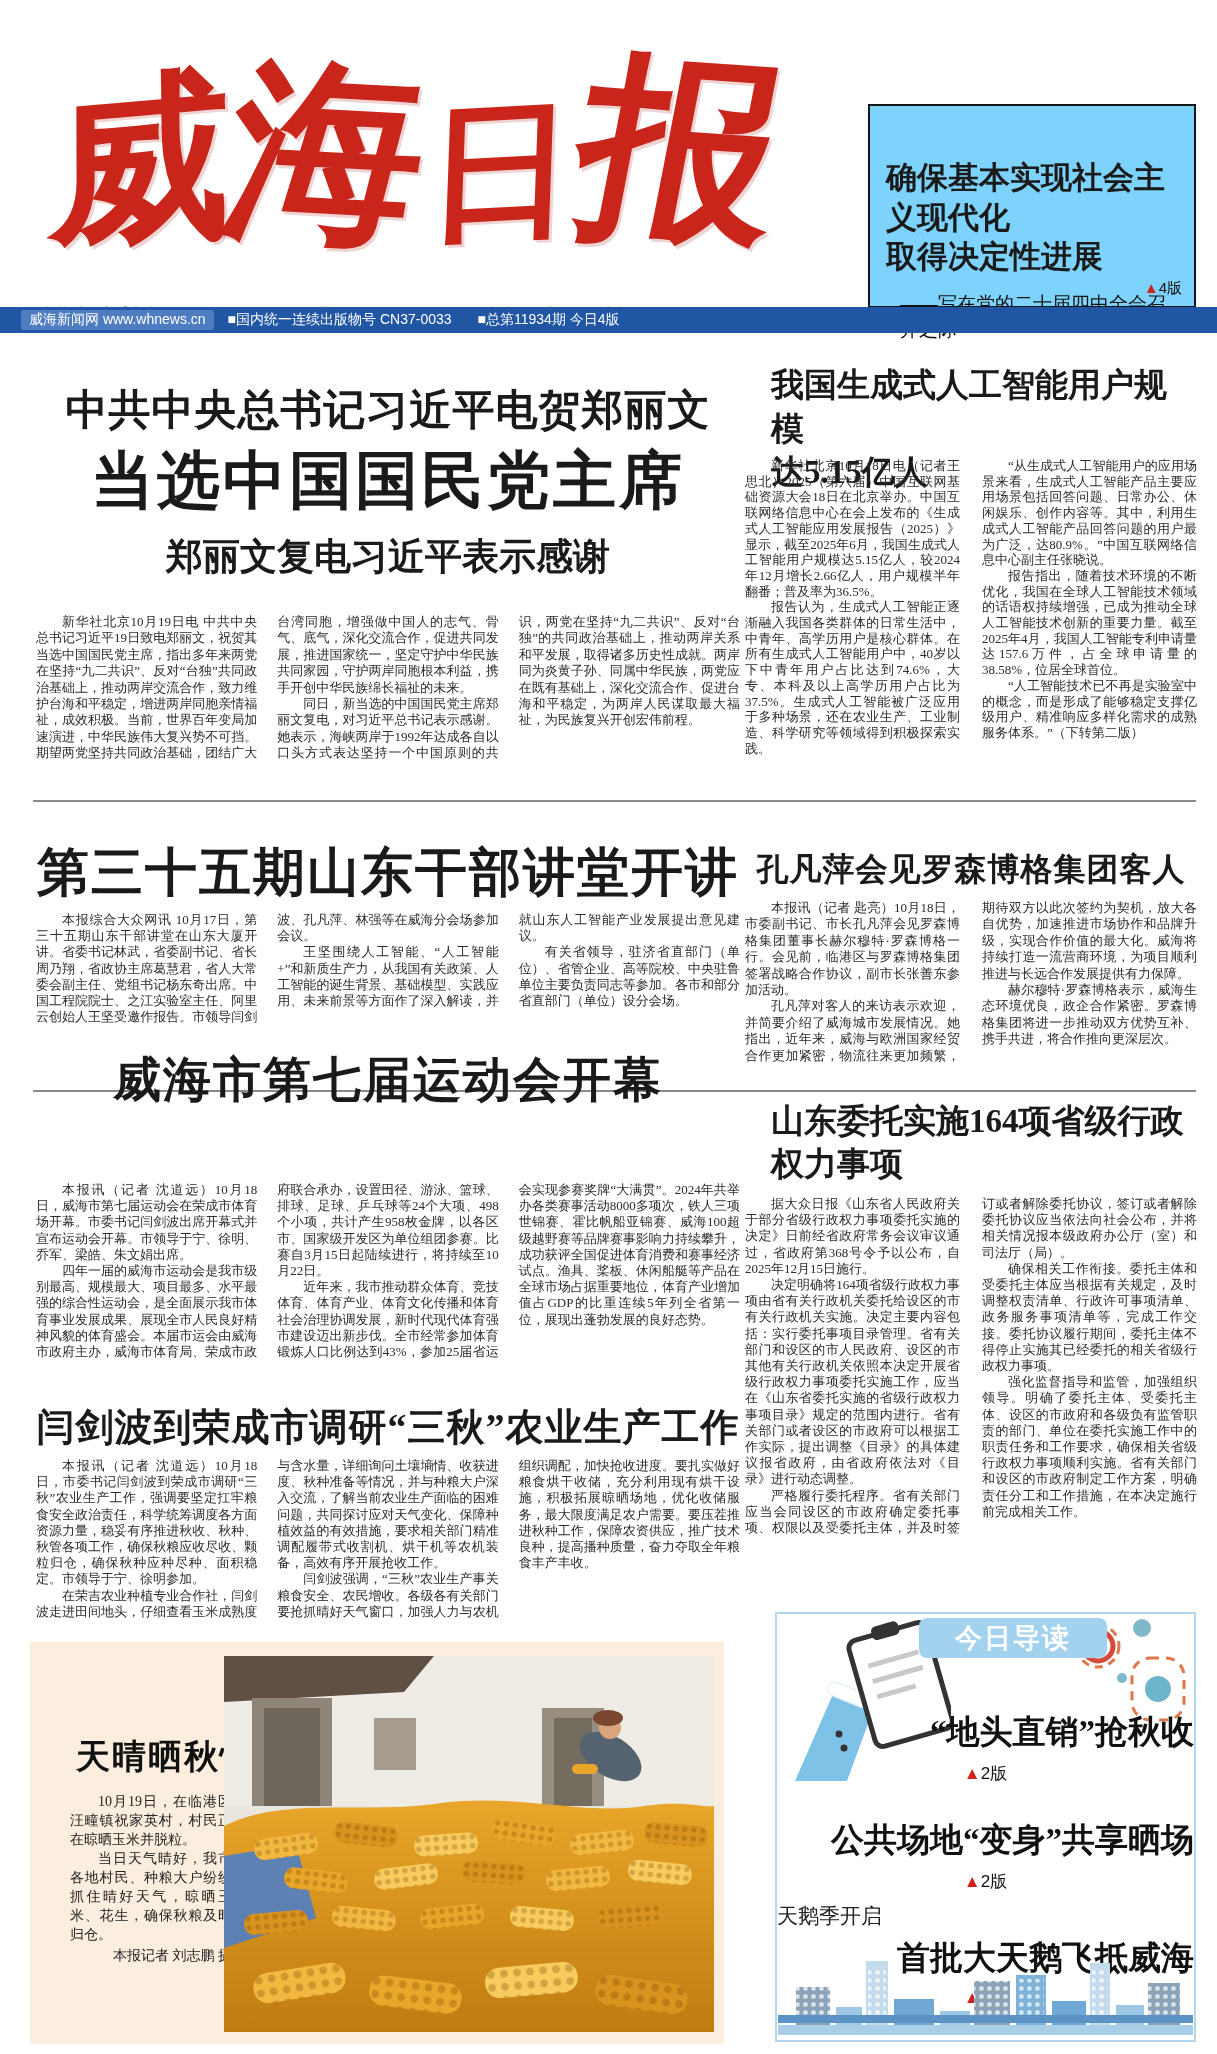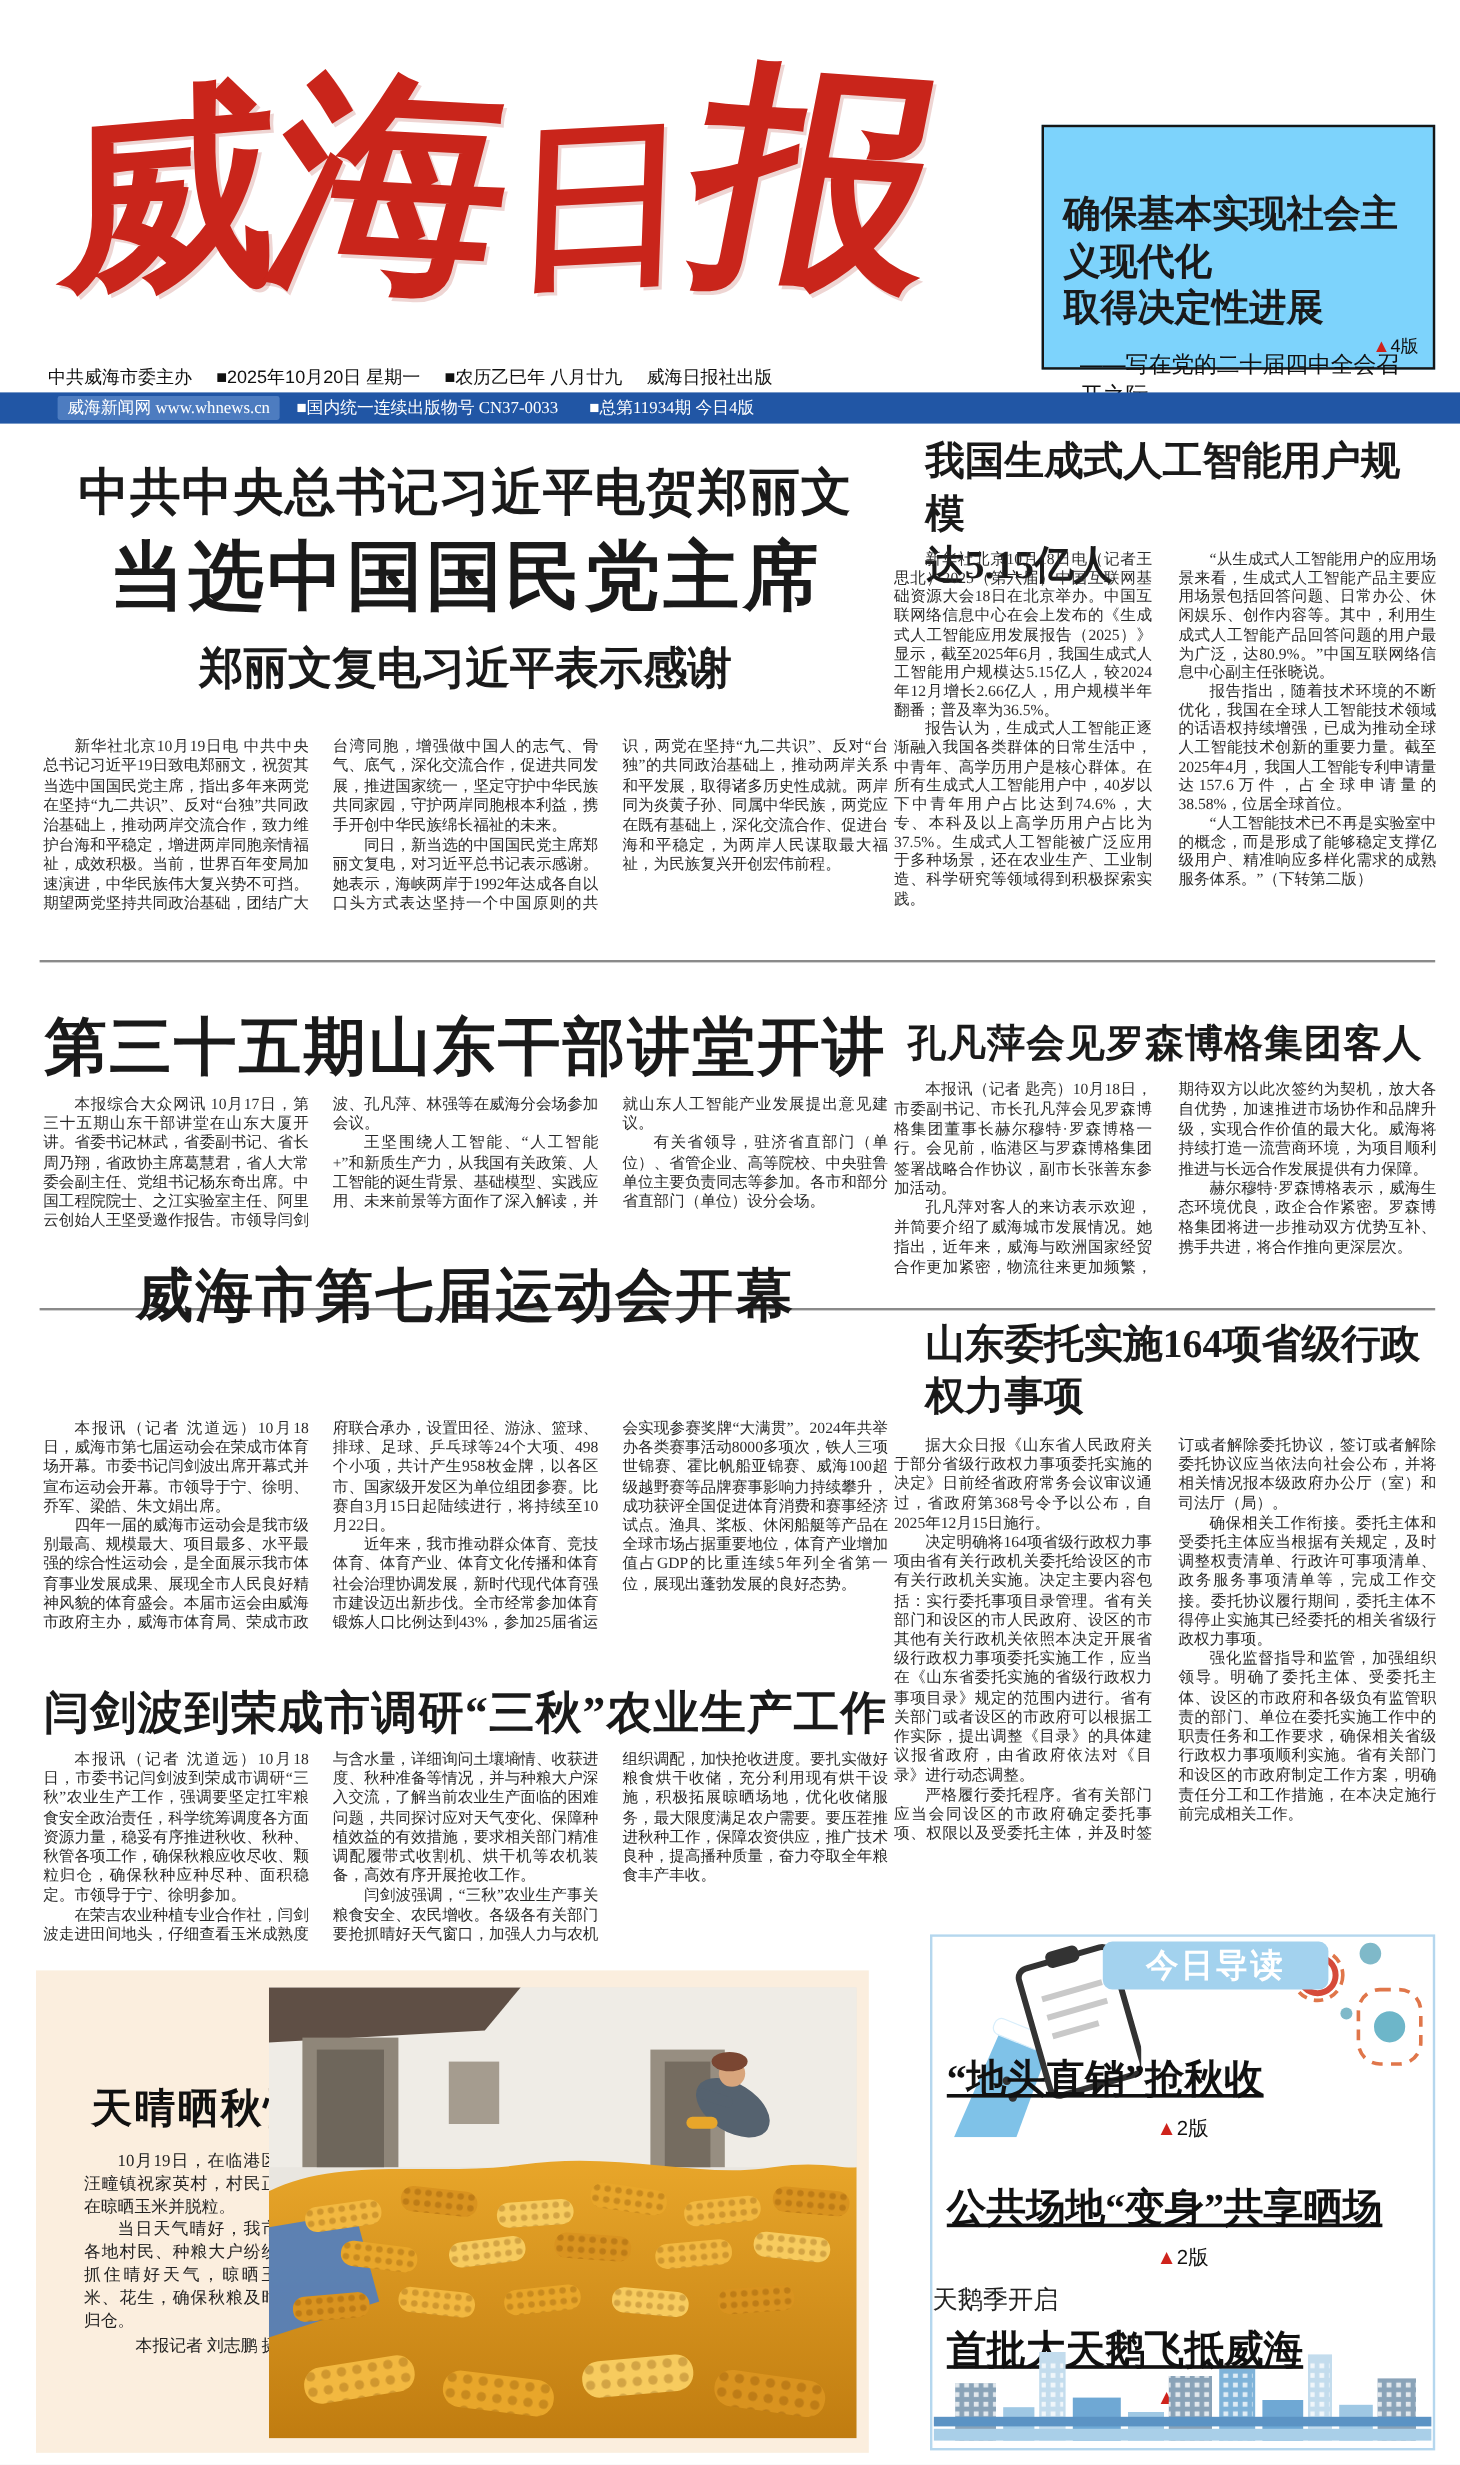--- a/index.html
+++ b/index.html
@@ -17,22 +17,22 @@
   
   .top-box{position:absolute;left:868px;top:104px;width:328px;height:204px;border:2px solid #161616;
            box-sizing:border-box;padding:52px 14px 0 16px;background:#7dd3fc;}
   .top-box .l1{font-size:31px;font-weight:900;line-height:1.28;letter-spacing:0;}
   .top-box .byline{font-size:19px;margin-top:14px;padding-left:14px;color:#111;}
   .top-box .pg{position:absolute;right:12px;bottom:8px;font-size:15px;color:#111;}
   .tri{color:#cf231c;}
   
   .info-bar{position:absolute;left:40px;top:305px;width:810px;font-size:15px;color:#101010;white-space:nowrap;}
   .info-bar span{margin-right:16px;}
-  .blue-bar{position:absolute;left:0;top:327px;width:1217px;height:26px;background:#2156a5;color:#fff;
-            font-size:14px;display:flex;align-items:center;padding-left:48px;box-sizing:border-box;font-family:Liberation Serif, serif;}
+  .blue-bar{position:absolute;left:0;top:307px;width:1217px;height:26px;background:#2156a5;color:#fff;
+            font-size:14px;display:flex;align-items:center;padding-left:21px;box-sizing:border-box;}
   .blue-bar .chip{background:#4d7cc0;padding:1px 8px;margin-right:14px;border-radius:2px;}
   .blue-bar span{margin-right:26px;}
   
   .abody{position:absolute;text-align:justify;color:#2b2b2b;overflow:hidden;
          font-family:"Liberation Serif","DejaVu Serif",serif;}
   .abody p{margin:0;text-indent:2em;}
   .rule{position:absolute;left:33px;width:1163px;height:2px;background:#8a8a8a;}
   
   .lead-kicker{position:absolute;left:36px;top:382px;width:704px;text-align:center;
                font-size:42px;font-weight:700;letter-spacing:1px;}
@@ -79,21 +79,21 @@
                  line-height:19px;color:#222;font-family:"Liberation Serif","DejaVu Serif",serif;}
   .photo-caption p{margin:0;text-indent:2em;}
   .photo-caption .credit{text-indent:0;text-align:right;margin-top:2px;}
   .photo-frame{position:absolute;left:194px;top:14px;width:490px;height:376px;overflow:hidden;}
   
   .daoyu{position:absolute;left:775px;top:1612px;width:421px;height:430px;border:2px solid #b5d7ee;
          box-sizing:border-box;background:#fff;}
   .daoyu-banner{position:absolute;left:142px;top:4px;width:188px;height:40px;background:#a3d2ee;color:#fff;
                 border-radius:8px;display:flex;align-items:center;justify-content:center;
                 font-size:27px;font-weight:900;letter-spacing:2px;}
-  .daoyu-item-title{position:absolute;left:12px;width:100%;text-align:left;font-weight:900;color:#111;text-decoration:underline;}
+  .daoyu-item-title{position:absolute;left:0;width:100%;text-align:right;font-weight:900;color:#111;}
   .dt1{top:96px;font-size:33px;}
   .dt2{top:204px;font-size:33px;}
   .dt3{top:322px;font-size:33px;}
   .daoyu-kicker{position:absolute;left:0;top:288px;width:100%;font-size:21px;color:#222;}
   .daoyu-page{position:absolute;left:0;width:100%;text-align:center;font-size:17px;color:#111;}
   .dp1{top:148px;} .dp2{top:256px;} .dp3{top:372px;}
   .daoyu-clip{position:absolute;left:4px;top:2px;}
   .daoyu-decor{position:absolute;right:4px;top:2px;}
   .daoyu-sky{position:absolute;left:1px;bottom:1px;}
 </style>

